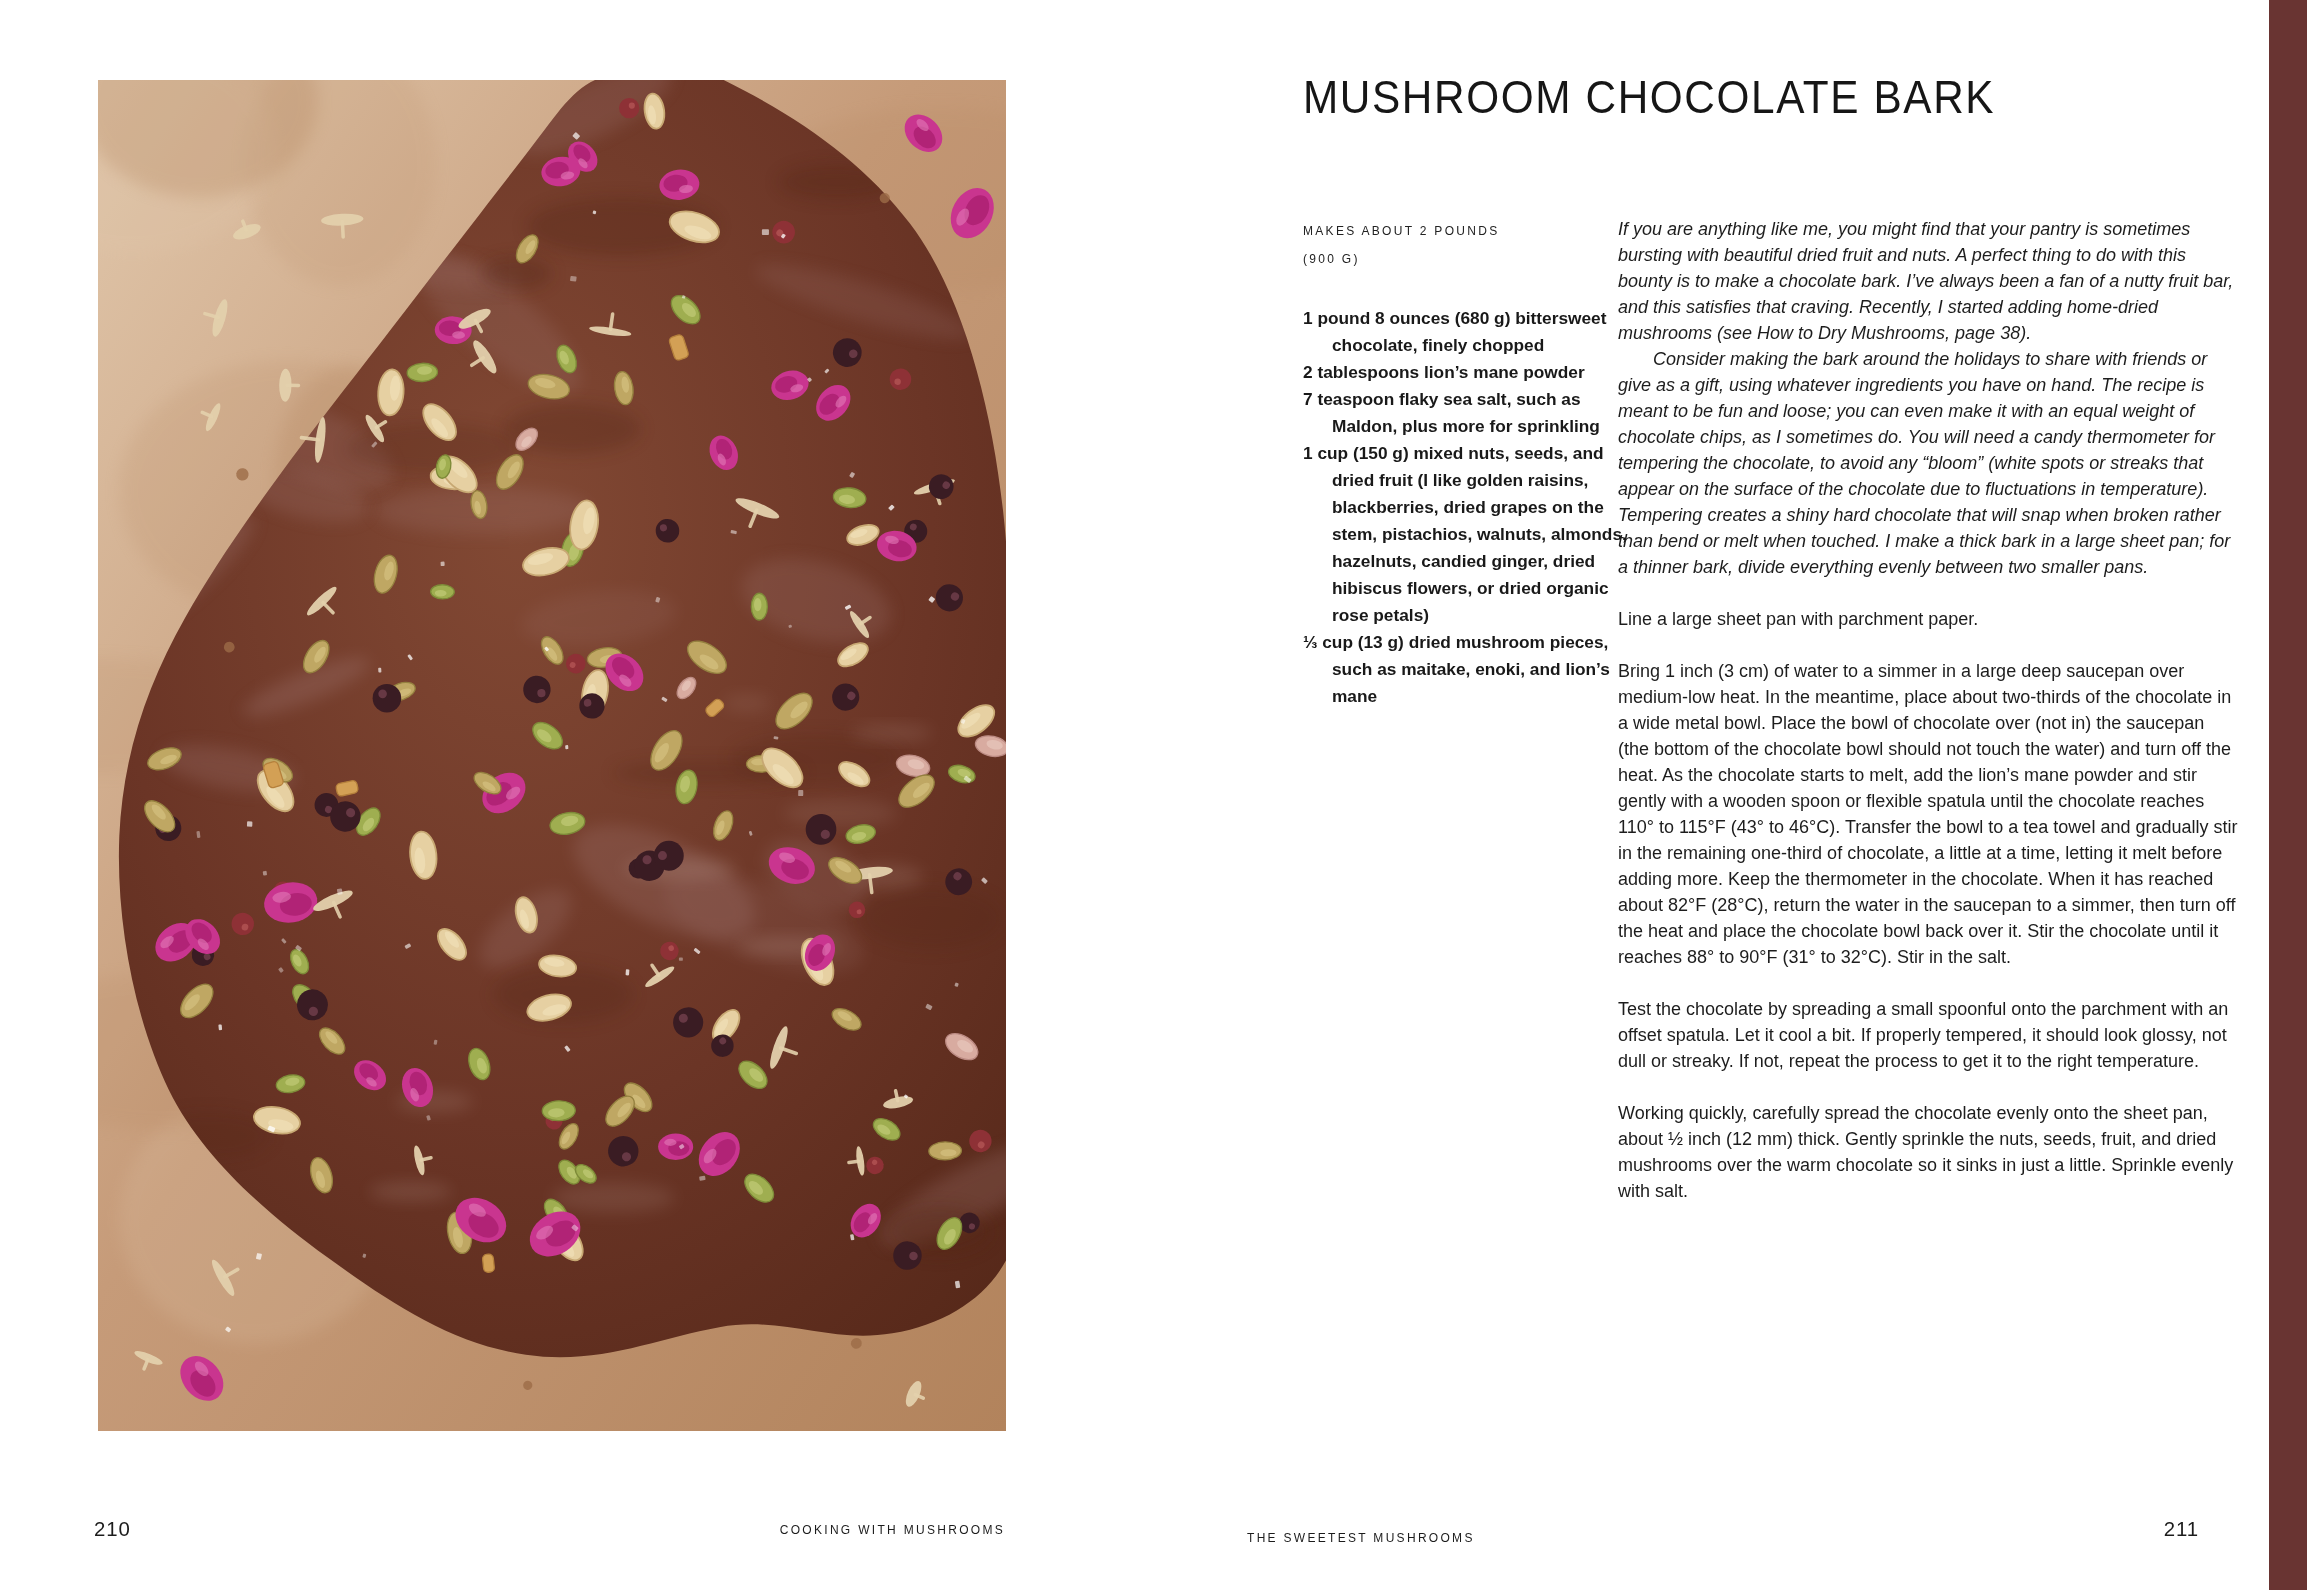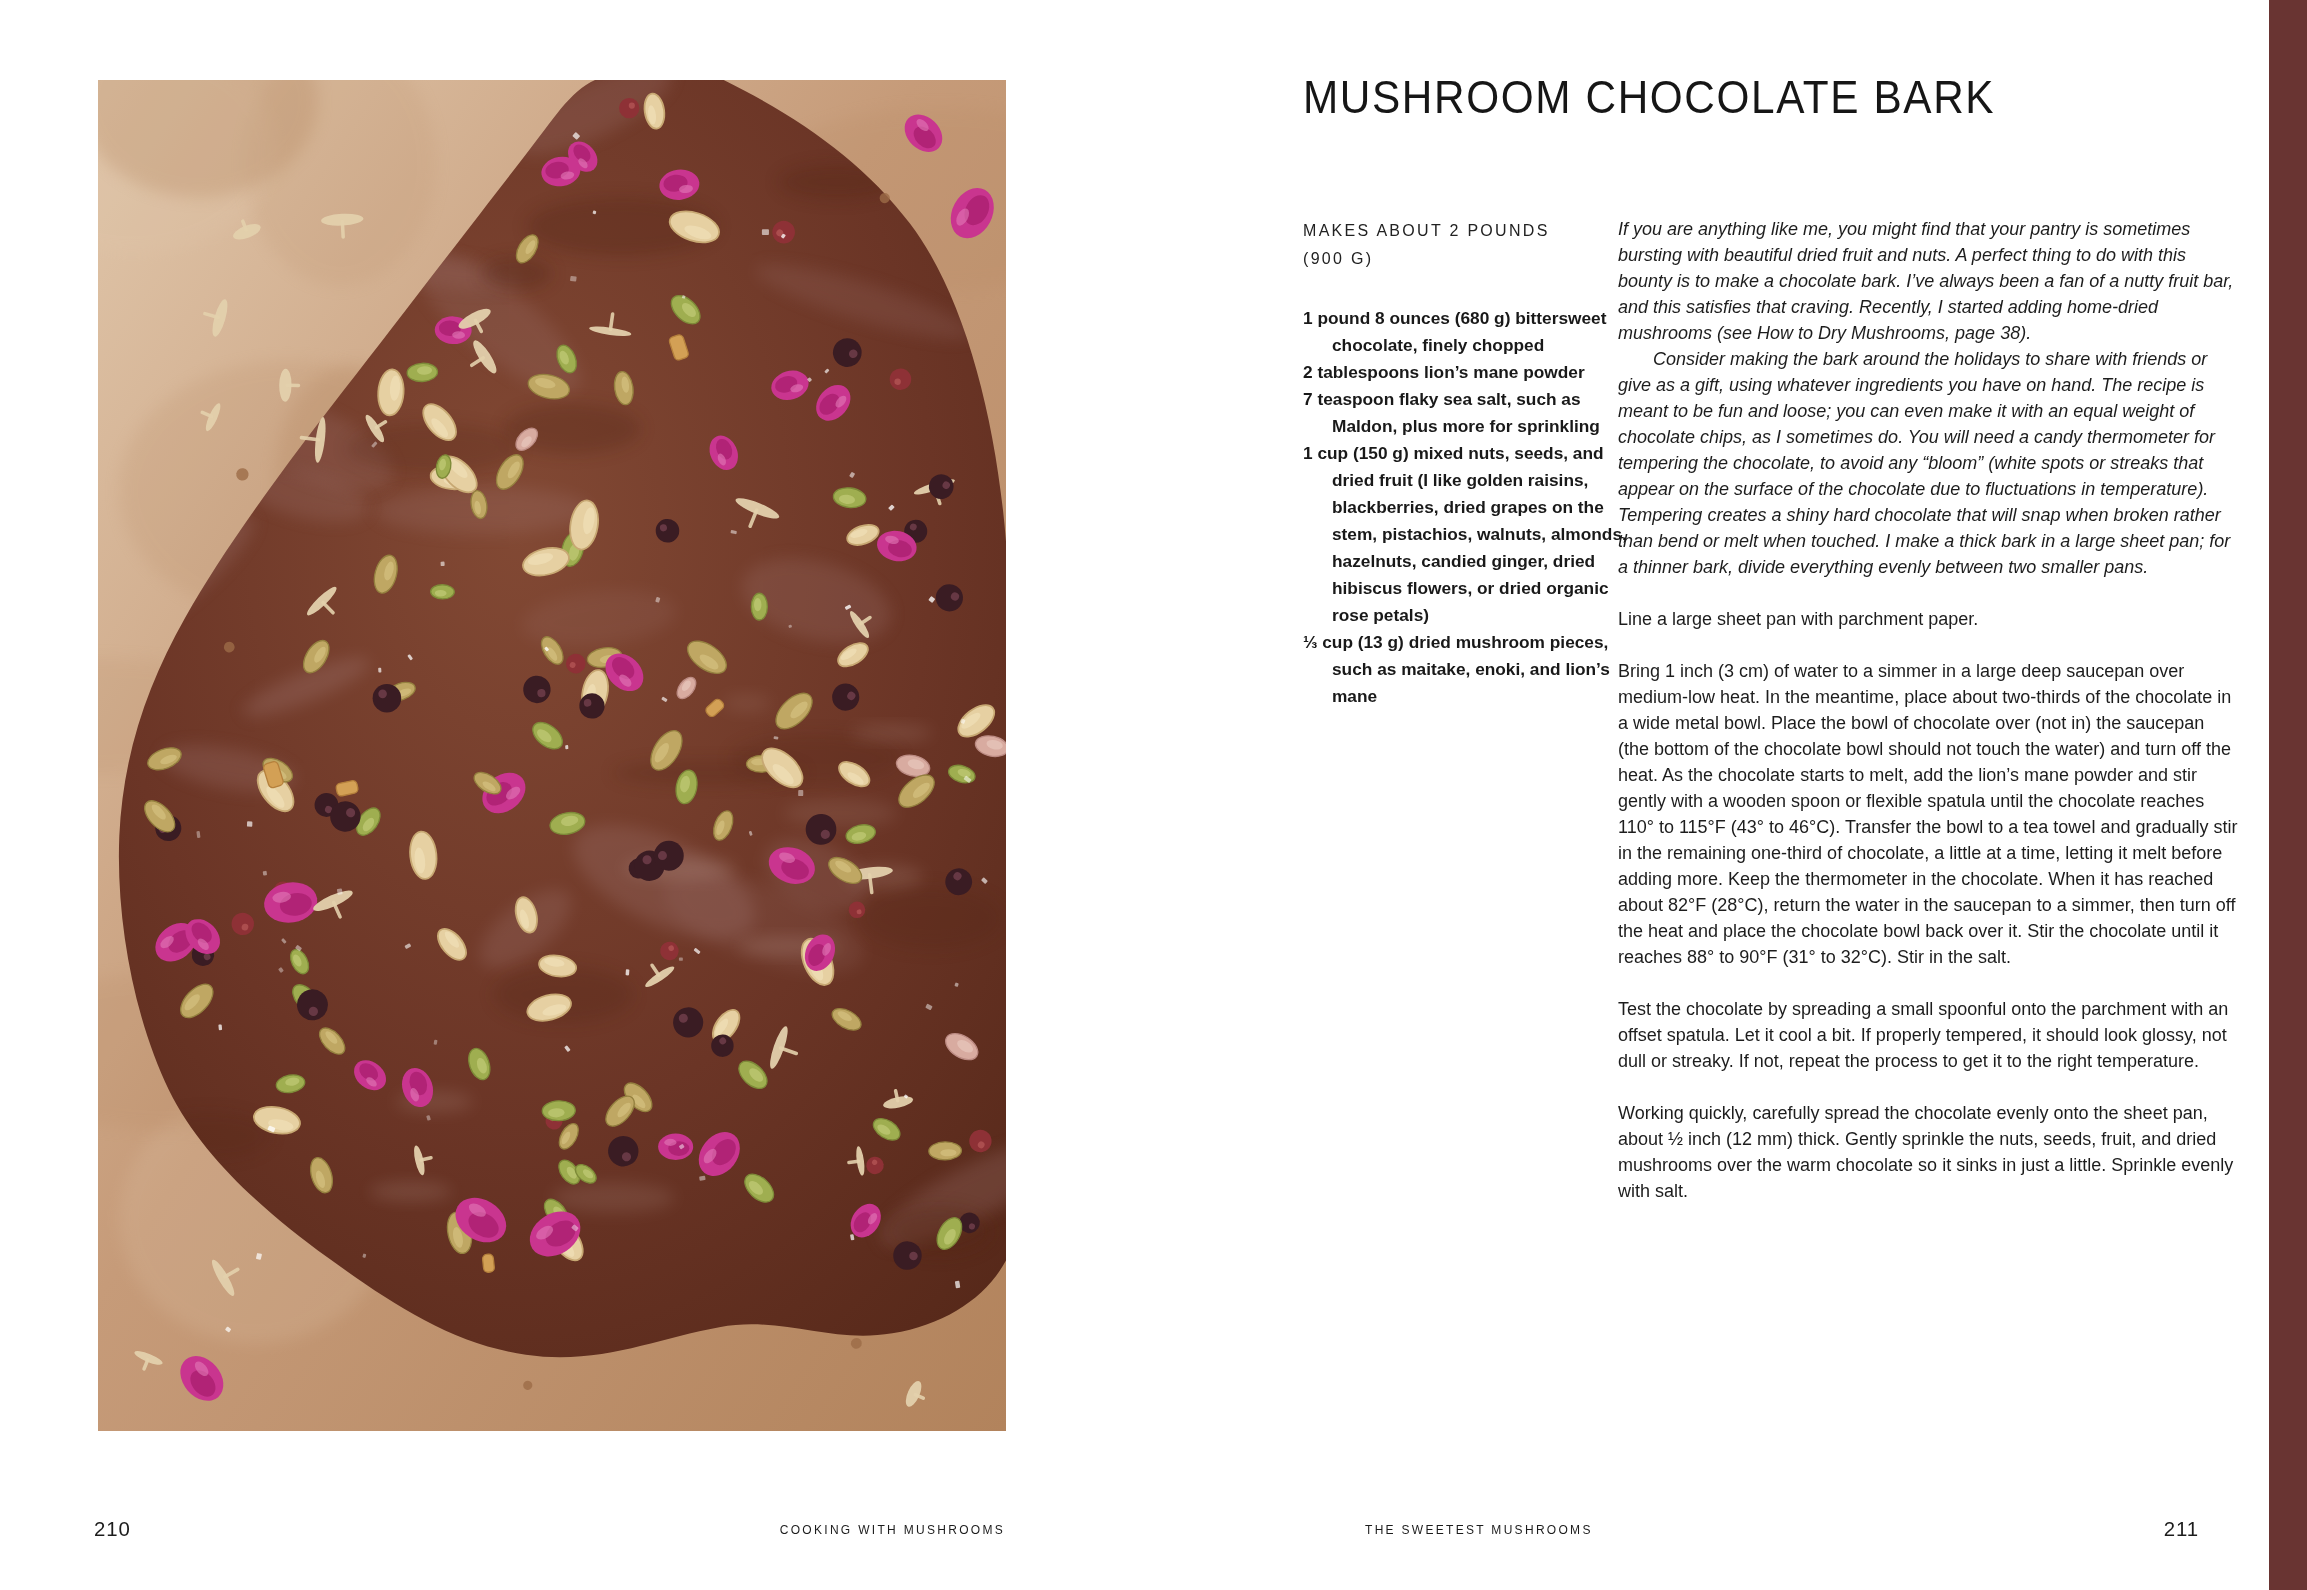--- a/index.html
+++ b/index.html
@@ -14,39 +14,39 @@
   #photo svg{display:block;width:100%;height:100%;}
   
   #title{
     position:absolute; left:1303px; top:69px; margin:0;
     font-size:47px; font-weight:400; letter-spacing:1.8px; color:#161616;
     transform:scaleX(.9); transform-origin:left top; white-space:nowrap;
   }
   
   #yield{
     position:absolute; left:1303px; top:217px;
-    font-size:16px; letter-spacing:2.3px; line-height:28px; color:#222222;
+    font-size:12px; letter-spacing:2.3px; line-height:28px; color:#222222;
   }
   #ingredients{
     position:absolute; left:1303px; top:305px; width:327px;
     font-size:17.3px; font-weight:700; line-height:27px; color:#191919;
   }
   #ingredients p{margin:0; padding-left:29px; text-indent:-29px;}
   
   #body-col{
     position:absolute; left:1618px; top:216px; width:621px;
     font-size:18px; line-height:26px; color:#1d1d1d;
   }
   .intro-p{margin:0; font-style:italic;}
   .intro-p + .intro-p{text-indent:35px;}
   .step-p{margin:26px 0 0 0;}
   
   .runfoot{position:absolute; top:1523px; font-size:12px; letter-spacing:2.3px; color:#1c1c1c; white-space:nowrap;}
   #runfoot-left{right:1302px;}
-  #runfoot-right{left:1365px;}
+  #runfoot-right{left:1247px;margin-top:8px;}
   .pageno{position:absolute; top:1518px; font-size:20.4px; letter-spacing:0.9px; color:#1c1c1c;}
   #pageno-left{left:94px;}
   #pageno-right{right:108px;}
   
   #spine{position:absolute; right:0; top:0; width:38px; height:1591px;}
 </style>
 </head>
 <body>
 
 <div id="spread" style="background: rgb(255, 255, 255);">

